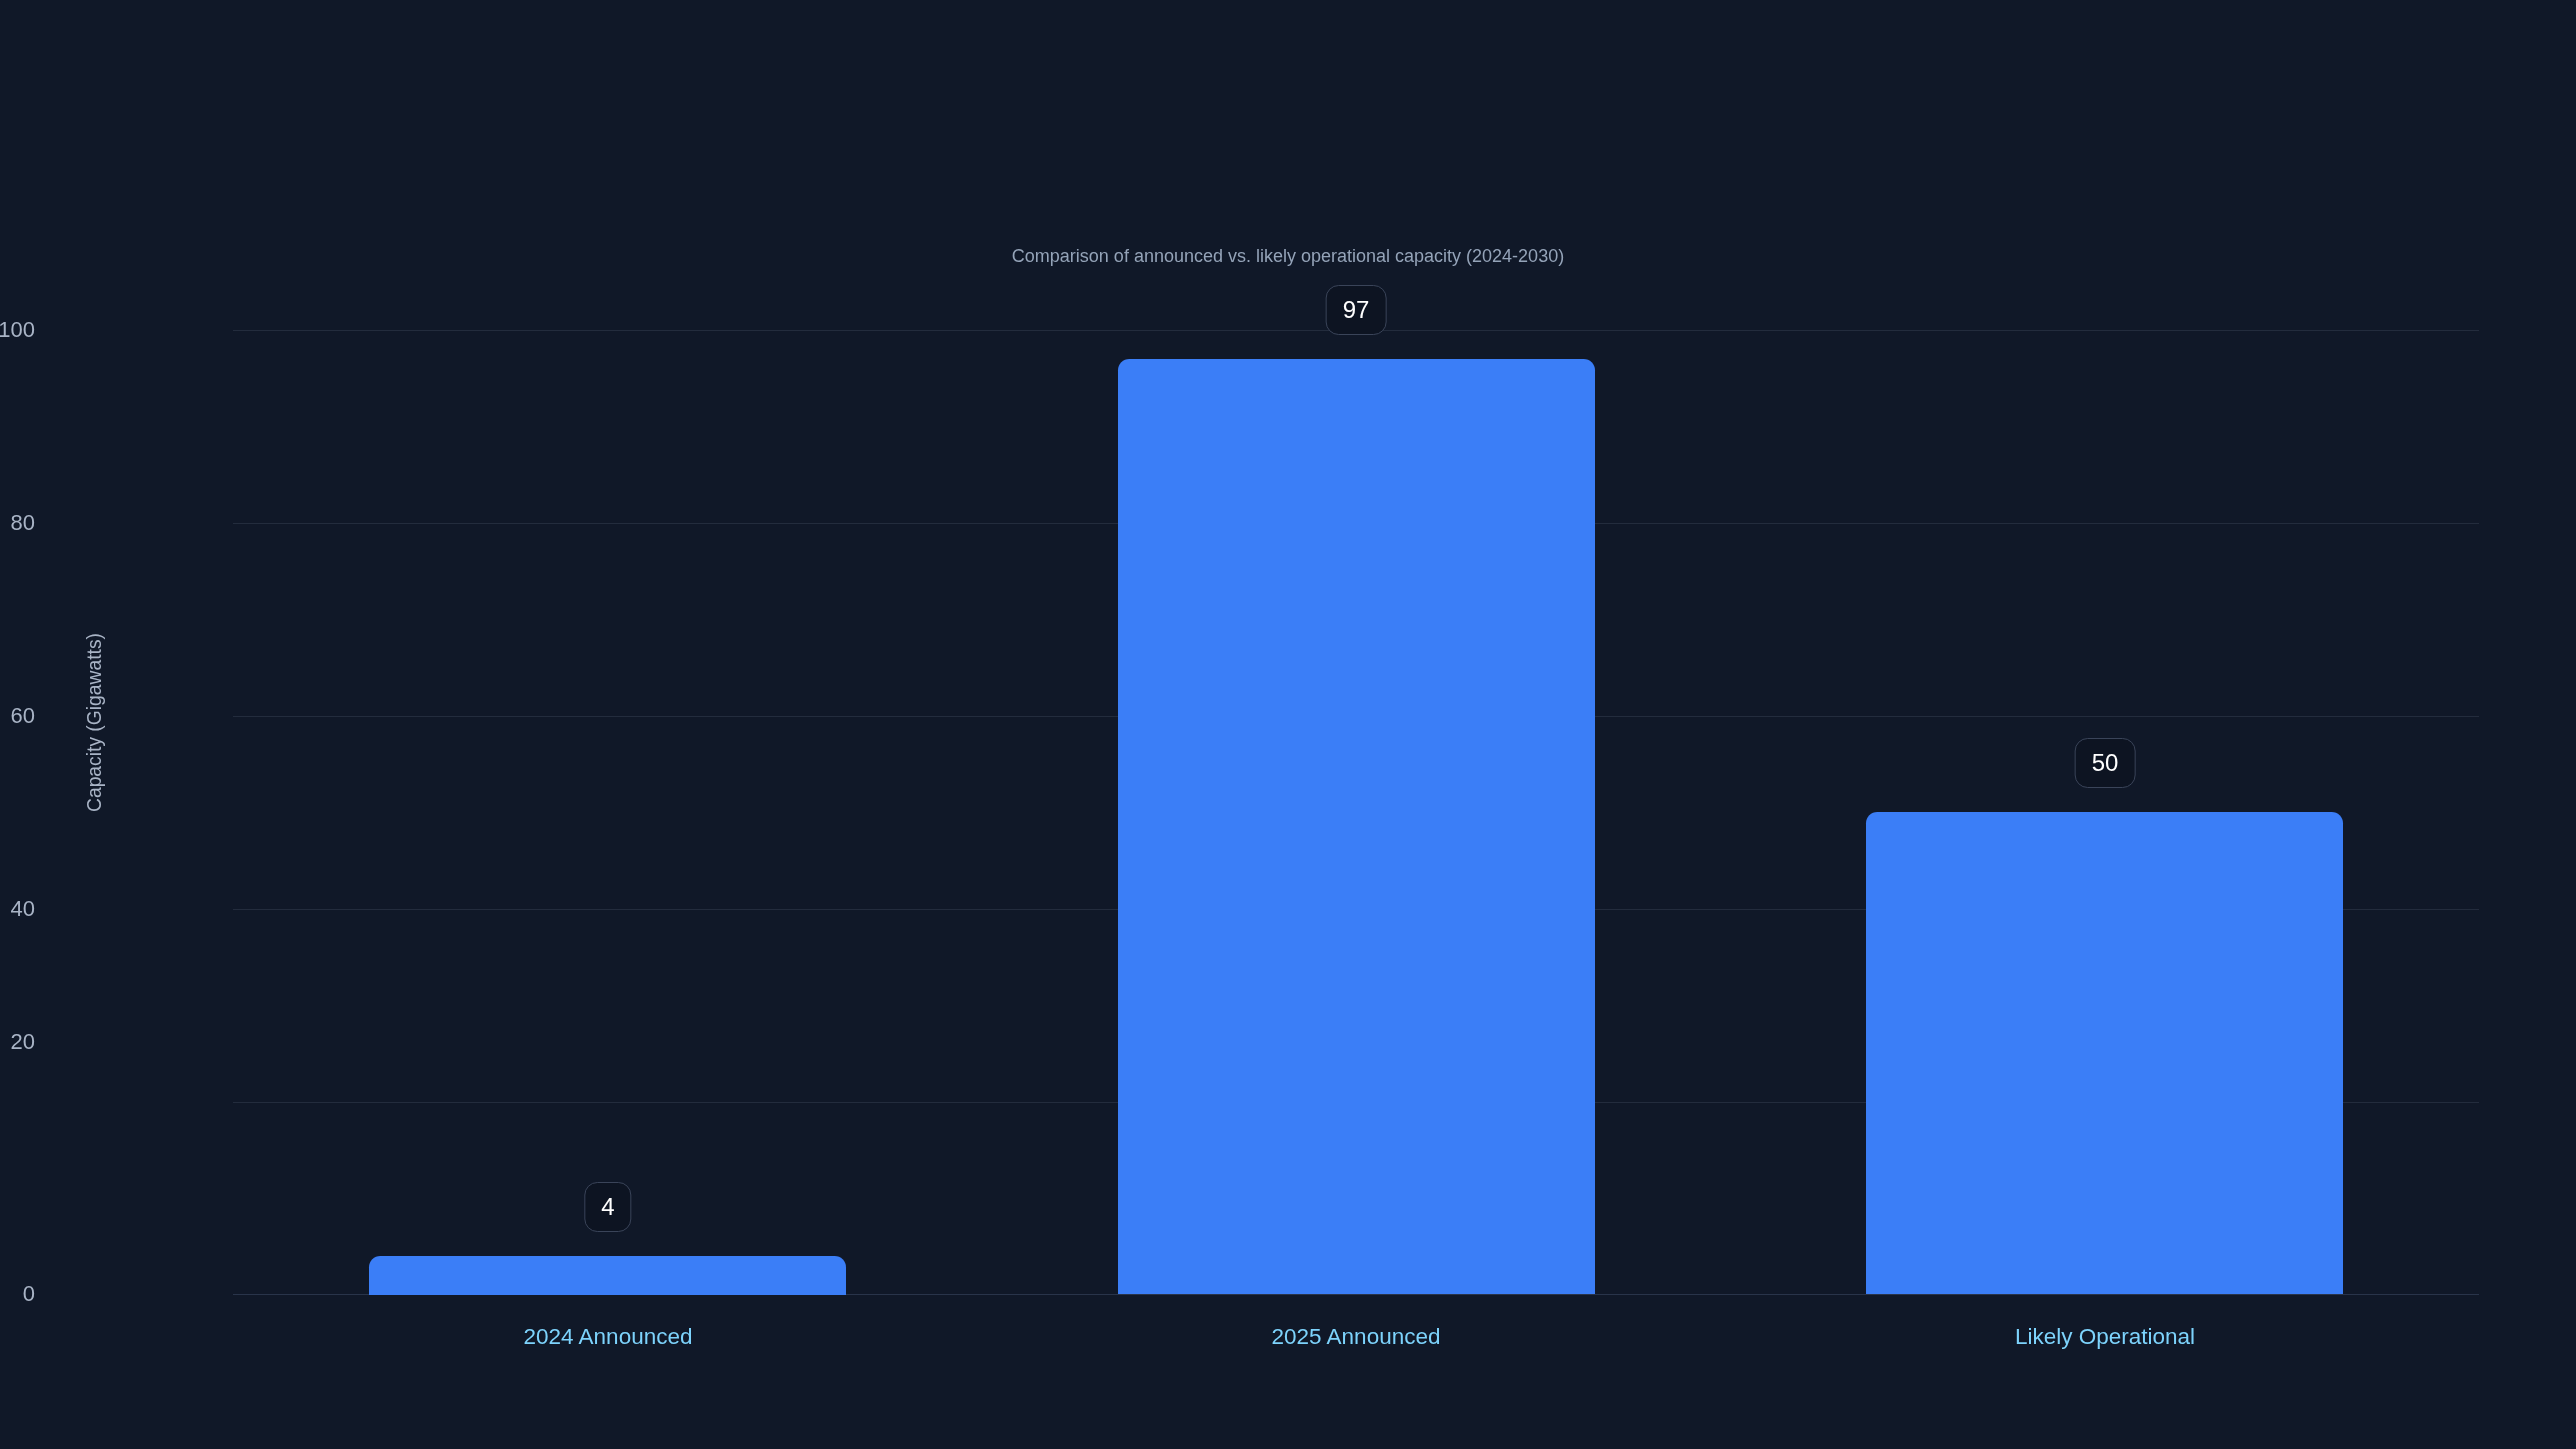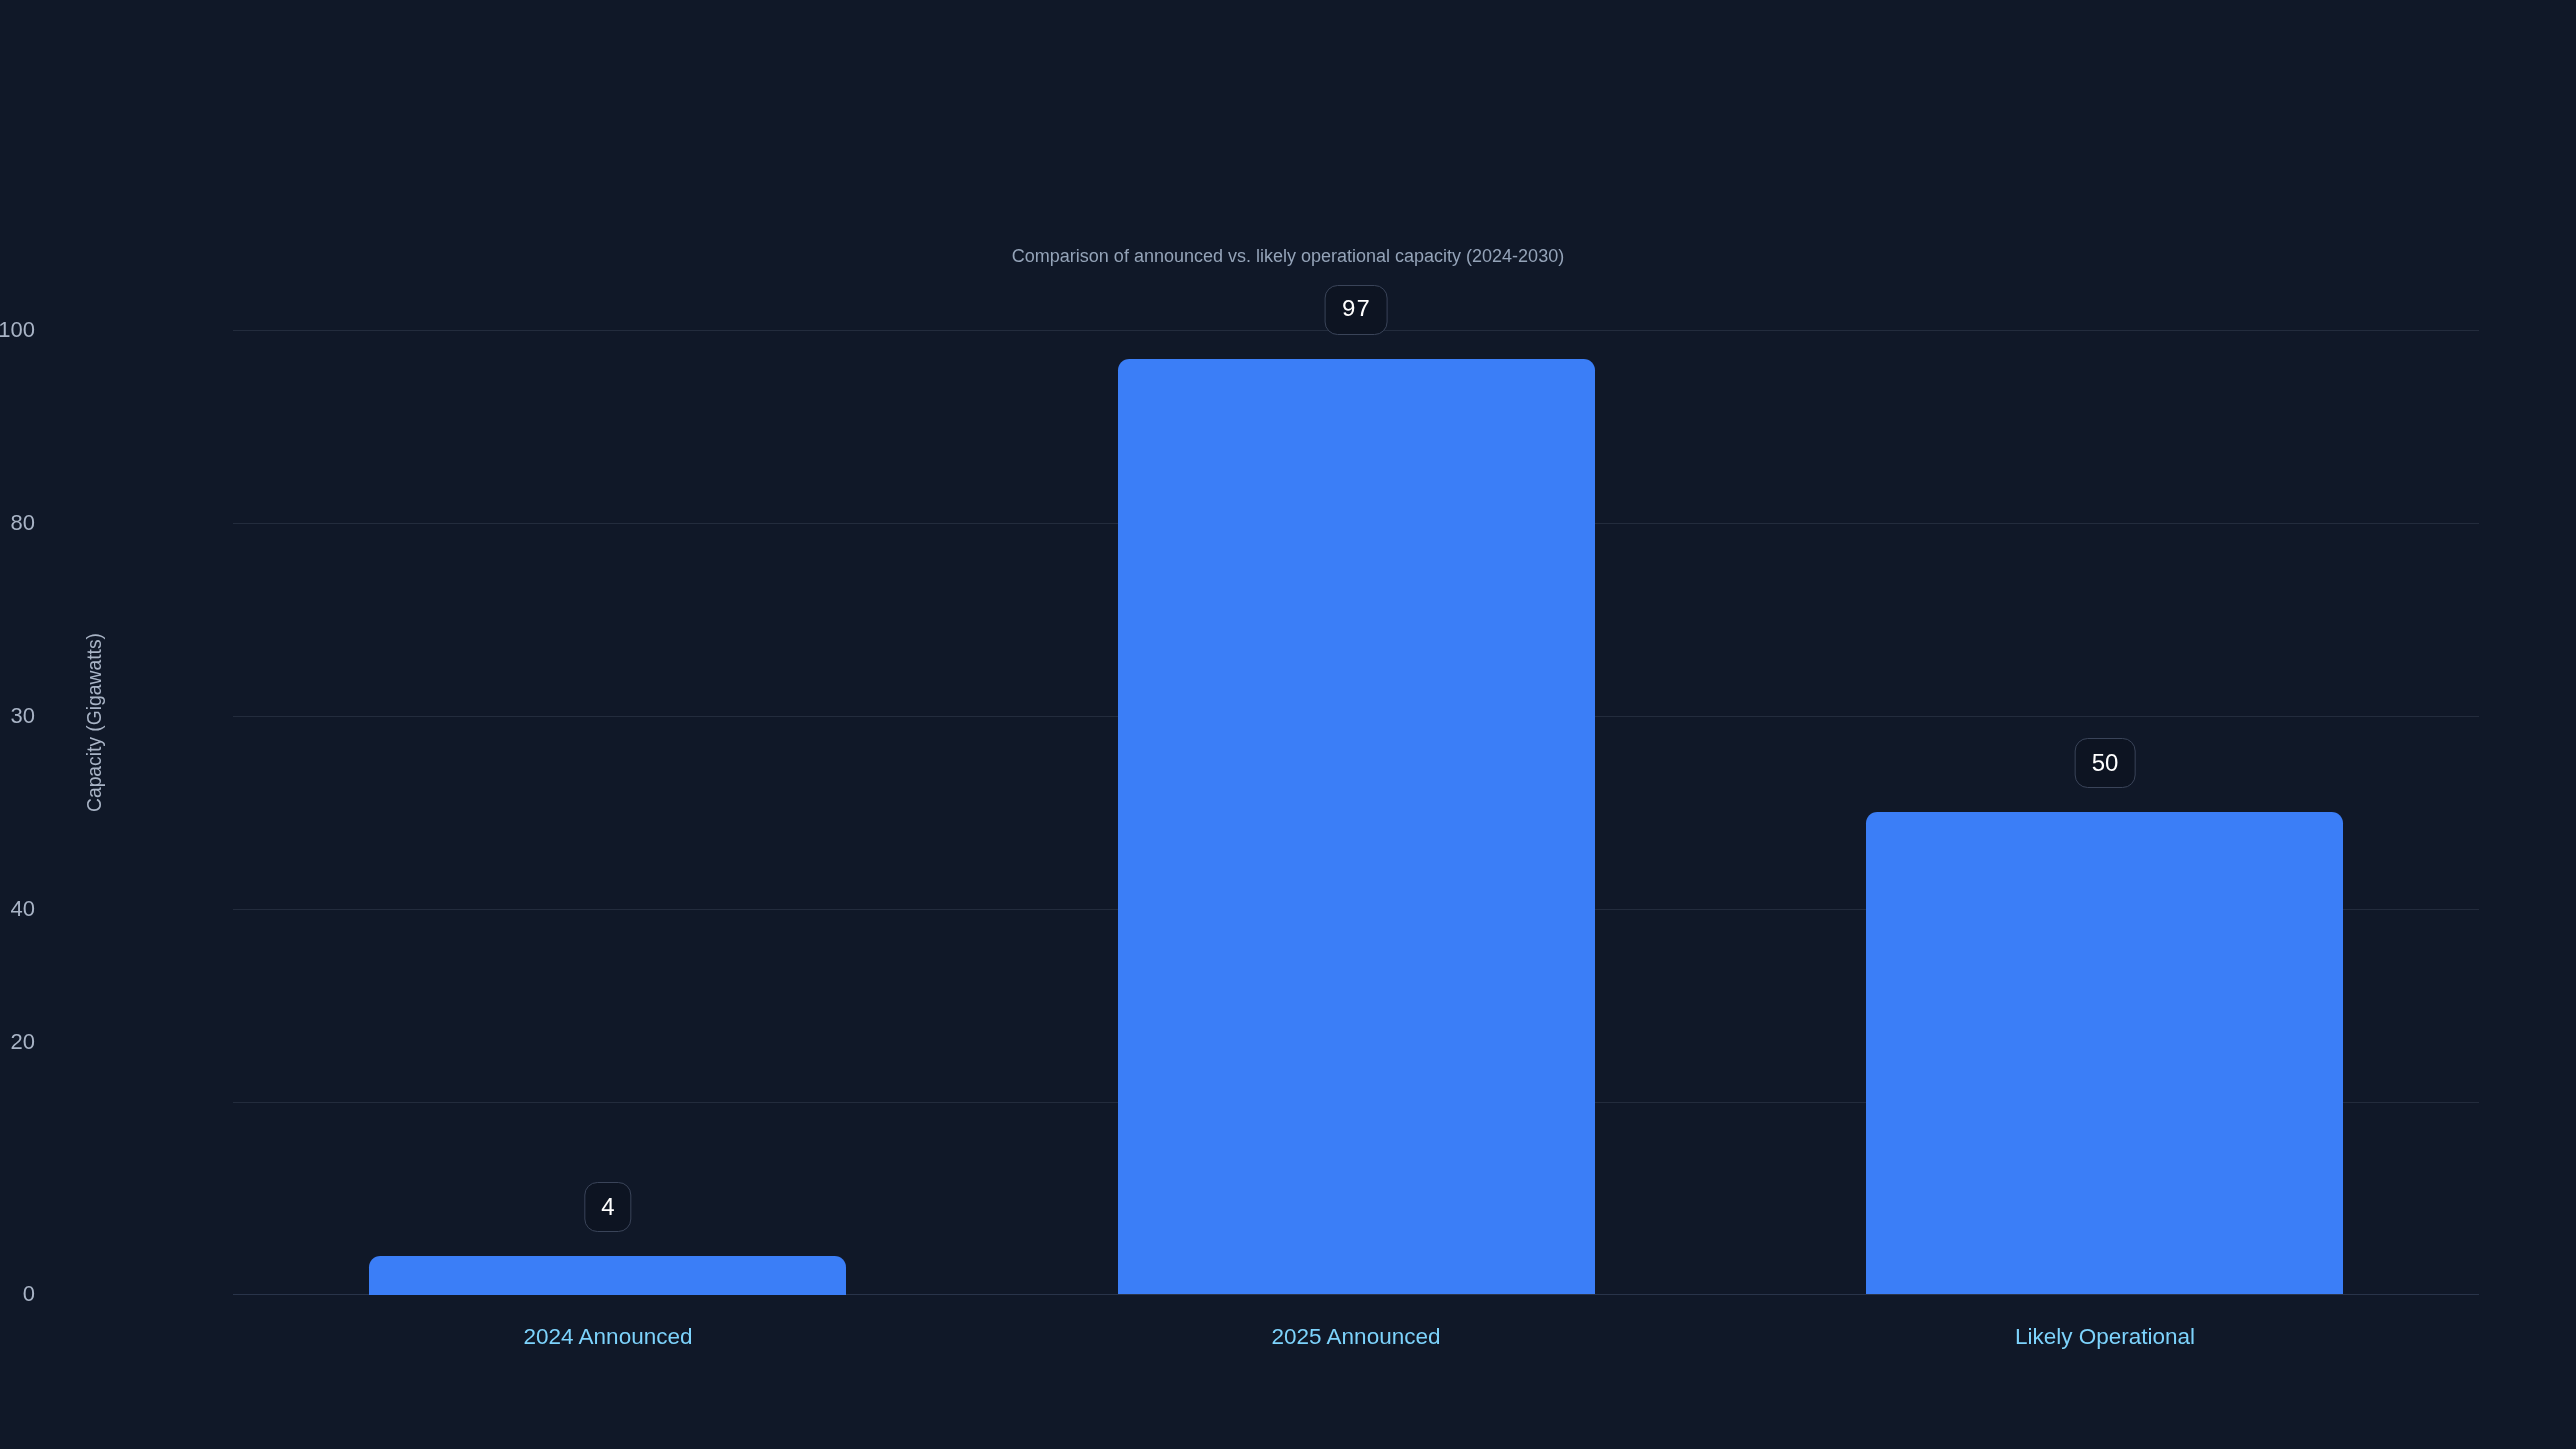--- a/index.html
+++ b/index.html
@@ -130,21 +130,21 @@
 
 
   <div class="chart-subtitle">Comparison of announced vs. likely operational capacity (2024-2030)</div>
 
   <div class="y-axis-title">Capacity (Gigawatts)</div>
 
   <div id="y-tick-labels">
       <div class="y-tick-label" style="top: 1294px;">0</div>
       <div class="y-tick-label" style="top: 1042px;">20</div>
       <div class="y-tick-label" style="top: 909px;">40</div>
-      <div class="y-tick-label" style="top: 716px;">30</div>
+      <div class="y-tick-label" style="top: 716px;">60</div>
       <div class="y-tick-label" style="top: 523px;">80</div>
       <div class="y-tick-label" style="top: 330px;">100</div>
     </div>
 
   <div class="plot-area">
     <div id="gridlines">
         <div class="gridline baseline" style="top: 964px;"></div>
         <div class="gridline" style="top: 772px;"></div>
         <div class="gridline" style="top: 579px;"></div>
         <div class="gridline" style="top: 386px;"></div>
@@ -153,21 +153,21 @@
       </div>
     <div id="bars">
         <div class="bar" style="left: 136px; top: 926px; width: 477px; height: 39px; background: rgb(59, 126, 247);"></div>
         <div class="bar" style="left: 885px; top: 29px; width: 477px; height: 935px; background: rgb(59, 126, 247);"></div>
         <div class="bar" style="left: 1633px; top: 482px; width: 477px; height: 482px; background: rgb(59, 126, 247);"></div>
       </div>
   </div>
 
   <div id="value-badges">
       <div class="value-badge" style="left: 608px; top: 1182px;">4</div>
-      <div class="value-badge" style="left: 1356px; top: 285px; font-family: Liberation Mono, monospace;">97</div>
+      <div class="value-badge" style="left: 1356px; top: 285px;">97</div>
       <div class="value-badge" style="left: 2105px; top: 738px;">50</div>
     </div>
   <div id="x-tick-labels">
       <div class="x-tick-label" style="left: 608px;">2024 Announced</div>
       <div class="x-tick-label" style="left: 1356px;">2025 Announced</div>
       <div class="x-tick-label" style="left: 2105px;">Likely Operational</div>
     </div>
 
 </div>
 

